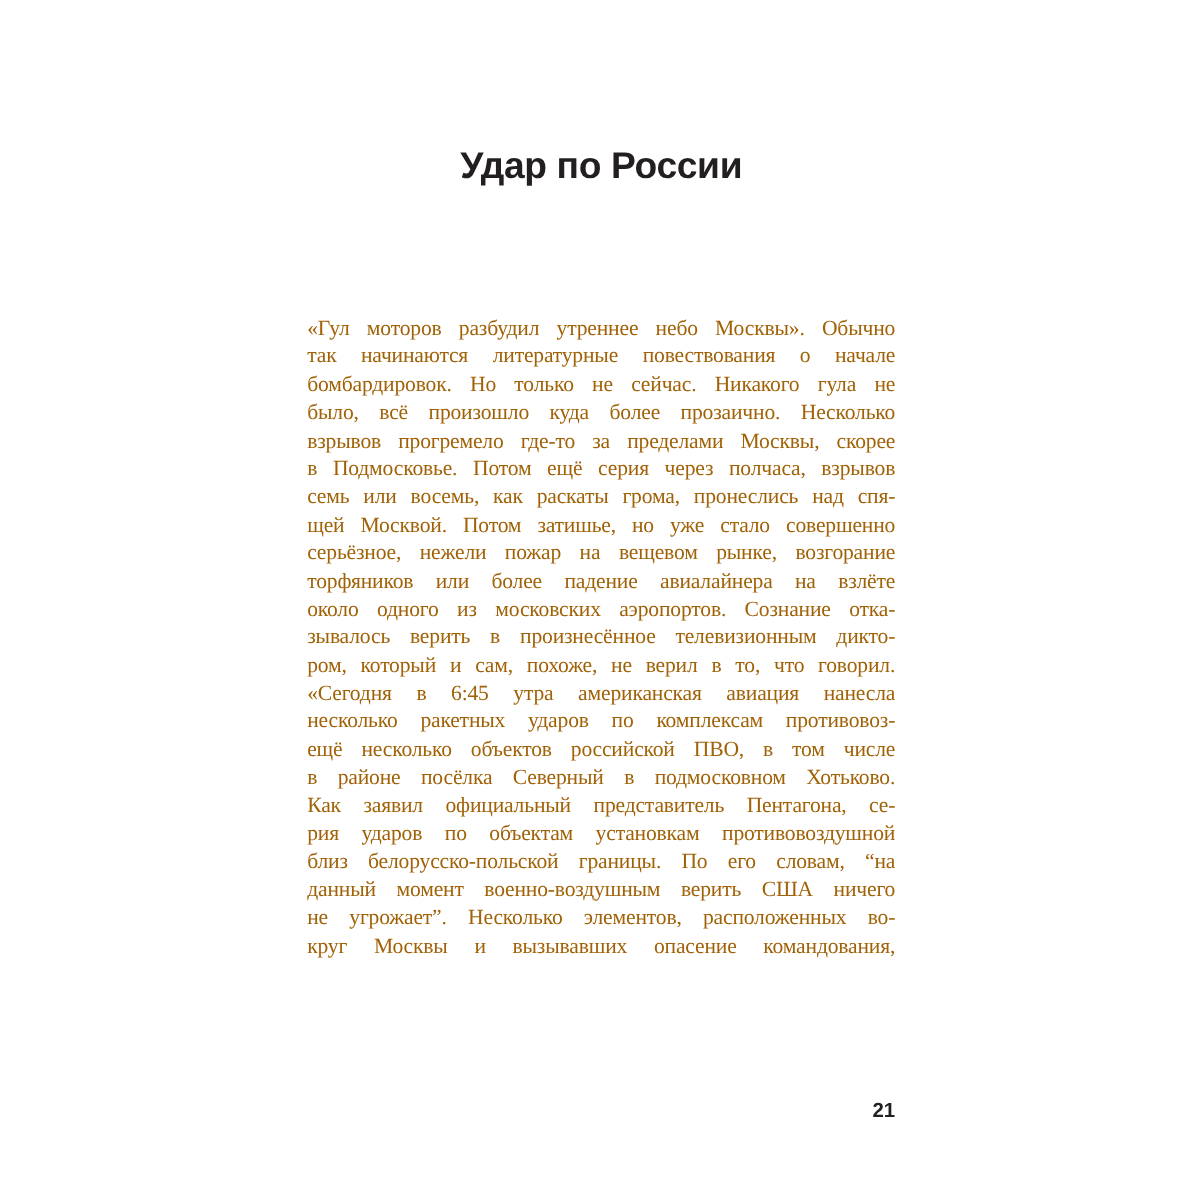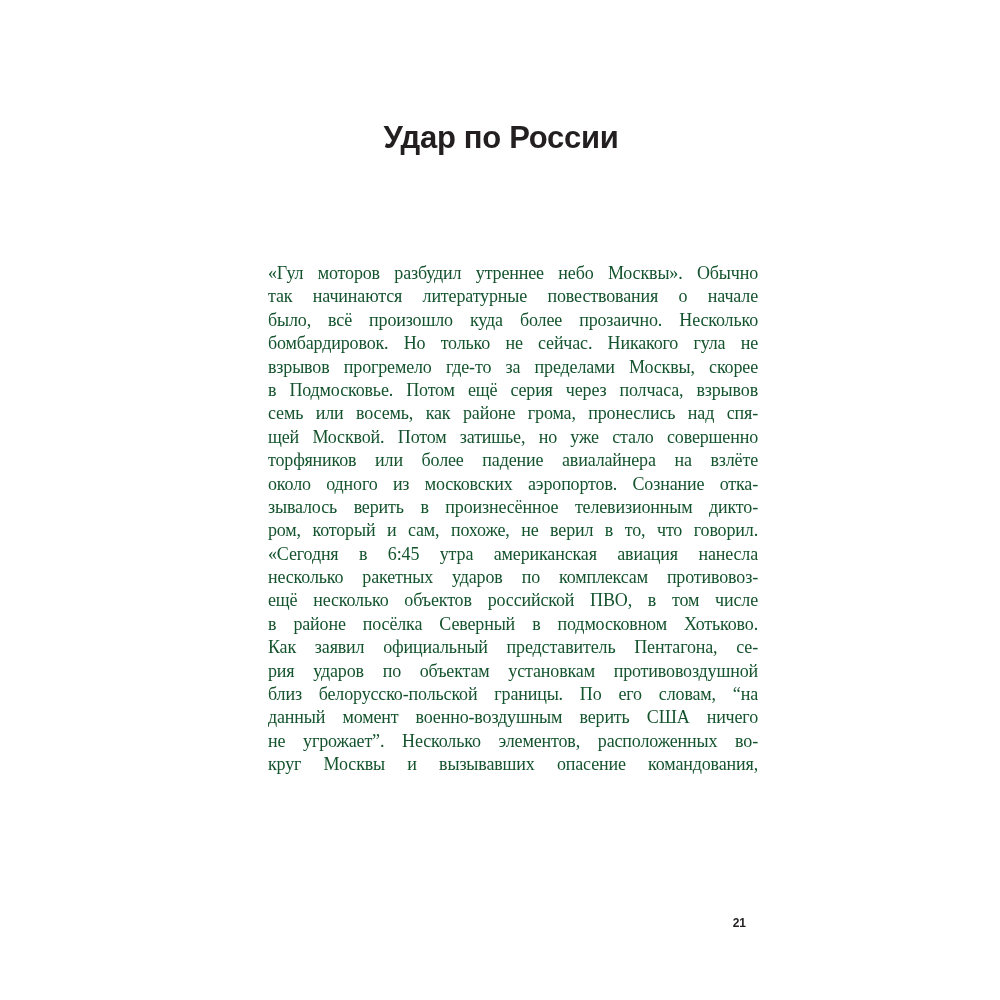--- a/index.html
+++ b/index.html
@@ -26,61 +26,62 @@
     font-family: "Liberation Sans", sans-serif;
     font-weight: bold;
     font-size: 31px;
     line-height: 40px;
     color: #231f20;
     letter-spacing: -0.3px;
   }
   .body-text {
     position: absolute;
     top: 262px;
-    left: 268px;
+    left: 256px;
     width: 490px;
-    color: #14532d;
+    color: #a16207;
     font-size: 18px;
   }
   .body-text .line {
     height: 23.4px;
     line-height: 23.4px;
     text-align: justify;
     text-align-last: justify;
     letter-spacing: -0.15px;
     white-space: normal;
     overflow: visible;
   }
   .page-number {
     position: absolute;
     top: 916px;
     left: 256px;
     width: 490px;
     text-align: right;
     font-family: "Liberation Sans", sans-serif;
     font-weight: bold;
-    font-size: 12px;
+    font-size: 17px;
     color: #231f20;
   }
 </style>
 </head>
 <body>
 
 <div class="page">
   <h1 class="chapter-title">Удар по России</h1>
 
   <div class="body-text">
       <div class="line">«Гул моторов разбудил утреннее небо Москвы». Обычно</div>
       <div class="line">так начинаются литературные повествования о начале</div>
+      <div class="line">бомбардировок. Но только не сейчас. Никакого гула не</div>
       <div class="line">было, всё произошло куда более прозаично. Несколько</div>
-      <div class="line">бомбардировок. Но только не сейчас. Никакого гула не</div>
       <div class="line">взрывов прогремело где-то за пределами Москвы, скорее</div>
       <div class="line">в Подмосковье. Потом ещё серия через полчаса, взрывов</div>
-      <div class="line">семь или восемь, как районе грома, пронеслись над спя-</div>
+      <div class="line">семь или восемь, как раскаты грома, пронеслись над спя-</div>
       <div class="line">щей Москвой. Потом затишье, но уже стало совершенно</div>
+      <div class="line">серьёзное, нежели пожар на вещевом рынке, возгорание</div>
       <div class="line">торфяников или более падение авиалайнера на взлёте</div>
       <div class="line">около одного из московских аэропортов. Сознание отка-</div>
       <div class="line">зывалось верить в произнесённое телевизионным дикто-</div>
       <div class="line">ром, который и сам, похоже, не верил в то, что говорил.</div>
       <div class="line">«Сегодня в 6:45 утра американская авиация нанесла</div>
       <div class="line">несколько ракетных ударов по комплексам противовоз-</div>
       <div class="line">ещё несколько объектов российской ПВО, в том числе</div>
       <div class="line">в районе посёлка Северный в подмосковном Хотьково.</div>
       <div class="line">Как заявил официальный представитель Пентагона, се-</div>
       <div class="line">рия ударов по объектам установкам противовоздушной</div>

